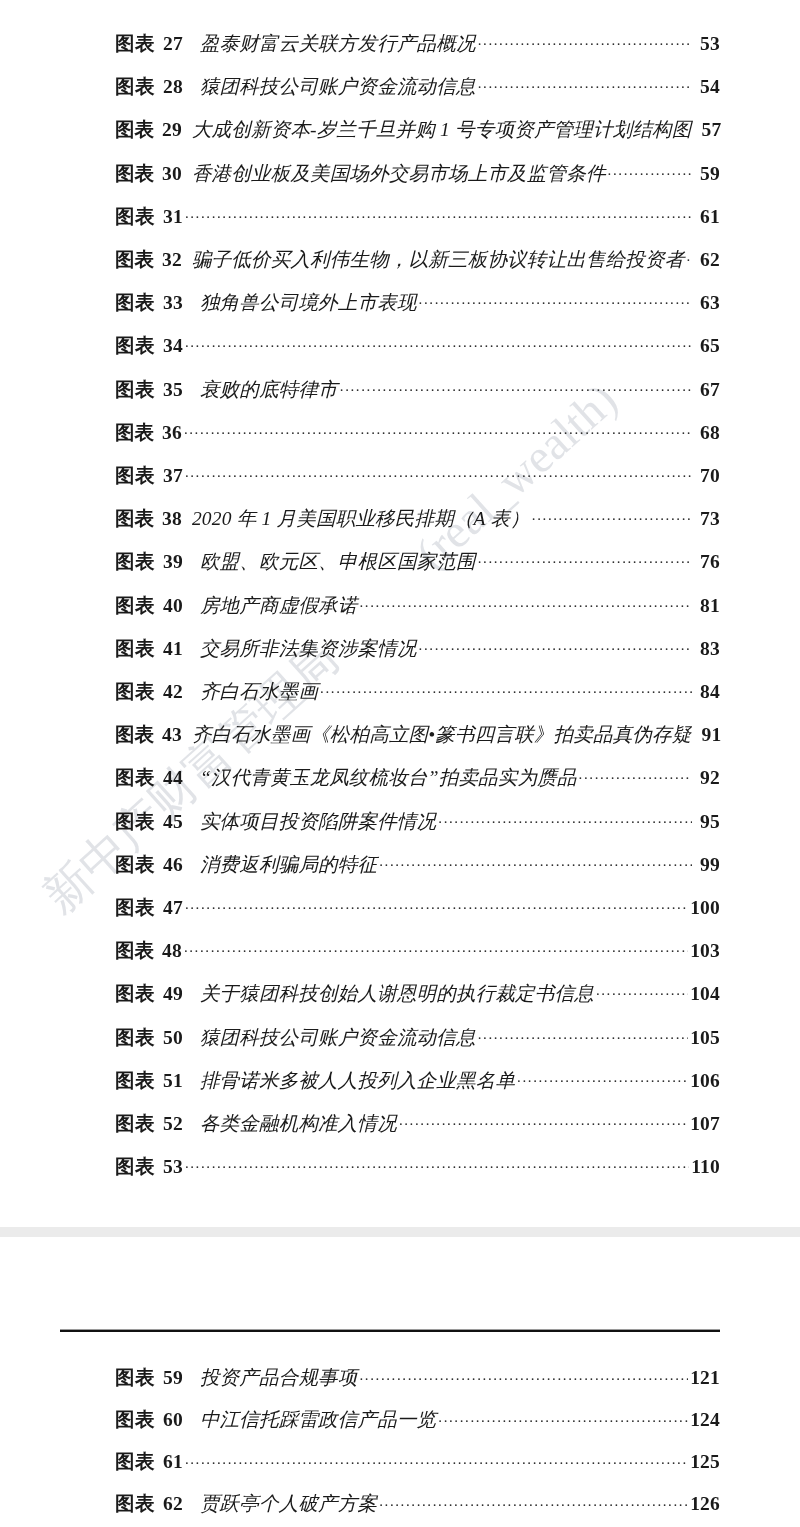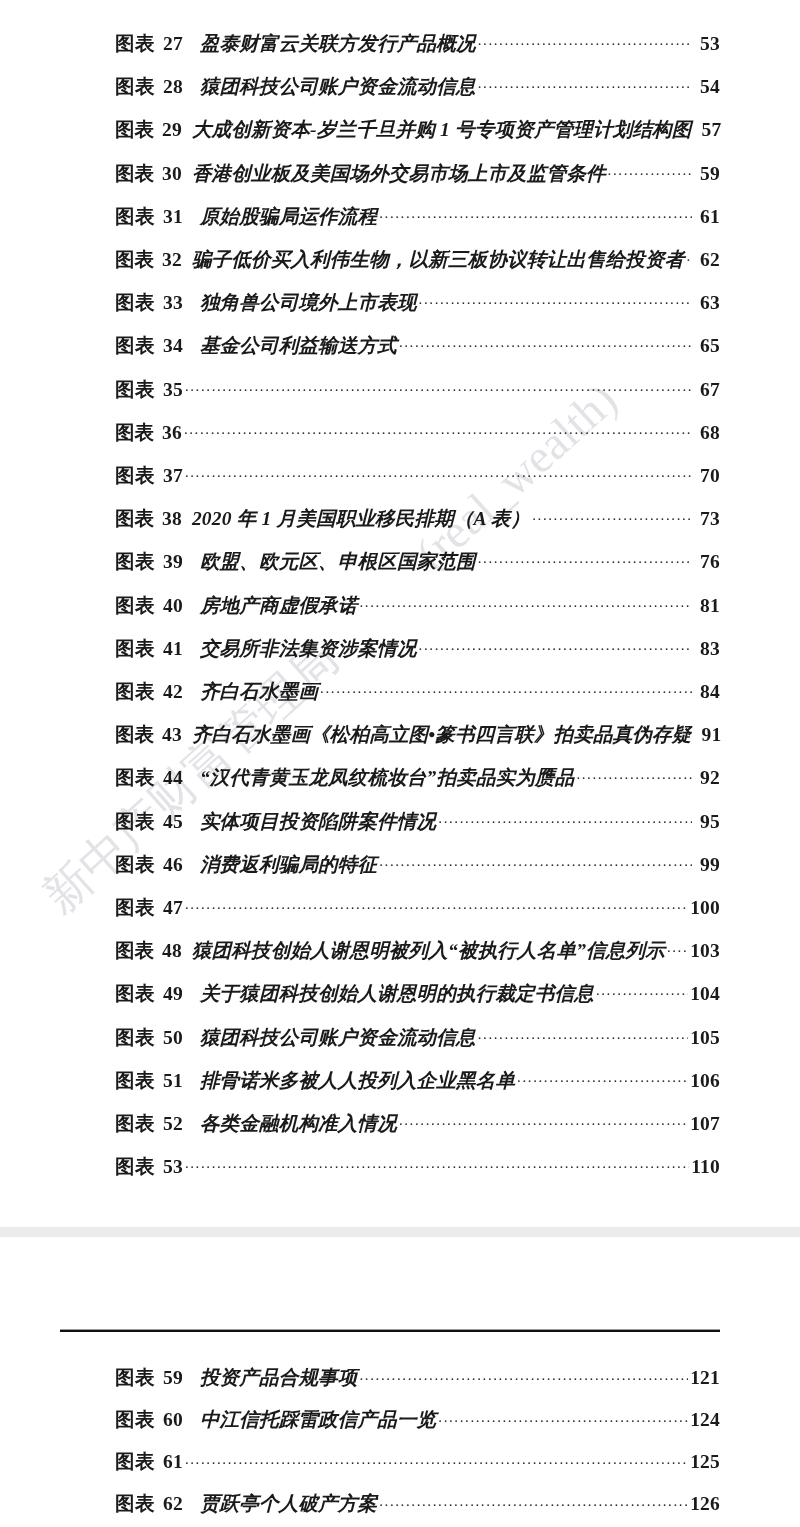--- a/index.html
+++ b/index.html
@@ -94,21 +94,21 @@
     flex: 0 0 auto;
     font-style: normal;
     font-weight: 600;
     padding-left: 8px;
     font-family: "Liberation Serif", "DejaVu Serif", serif;
   }
   .toc-title {
     flex: 0 0 auto;
     padding-left: 17px;
     font-style: italic;
-    font-weight: 700;
+    font-weight: 400;
   }
   .toc-dots {
     flex: 1 1 auto;
     overflow: hidden;
     white-space: nowrap;
     margin: 0 2px 0 2px;
     position: relative;
     top: -3px;
     font-style: normal;
     font-weight: 400;
@@ -201,48 +201,47 @@
           <li class="toc-row tight">
             <span class="toc-label">图表</span>
             <span class="toc-num">30</span>
             <span class="toc-title">香港创业板及美国场外交易市场上市及监管条件</span>
             <span class="toc-dots">........................................................................................................................................................................................................</span>
             <span class="toc-pageno">59</span>
           </li>
           <li class="toc-row">
             <span class="toc-label">图表</span>
             <span class="toc-num">31</span>
-            <span class="toc-title">原始股骗局运作流程</span>
             <span class="toc-dots">........................................................................................................................................................................................................</span>
             <span class="toc-pageno">61</span>
           </li>
           <li class="toc-row tight">
             <span class="toc-label">图表</span>
             <span class="toc-num">32</span>
             <span class="toc-title">骗子低价买入利伟生物，以新三板协议转让出售给投资者</span>
             <span class="toc-dots">........................................................................................................................................................................................................</span>
             <span class="toc-pageno">62</span>
           </li>
           <li class="toc-row">
             <span class="toc-label">图表</span>
             <span class="toc-num">33</span>
             <span class="toc-title">独角兽公司境外上市表现</span>
             <span class="toc-dots">........................................................................................................................................................................................................</span>
             <span class="toc-pageno">63</span>
           </li>
           <li class="toc-row">
             <span class="toc-label">图表</span>
             <span class="toc-num">34</span>
-            <span class="toc-title">基金公司利益输送方式</span>
             <span class="toc-dots">........................................................................................................................................................................................................</span>
             <span class="toc-pageno">65</span>
           </li>
           <li class="toc-row">
             <span class="toc-label">图表</span>
             <span class="toc-num">35</span>
+            <span class="toc-title">衰败的底特律市</span>
             <span class="toc-dots">........................................................................................................................................................................................................</span>
             <span class="toc-pageno">67</span>
           </li>
           <li class="toc-row tight">
             <span class="toc-label">图表</span>
             <span class="toc-num">36</span>
             <span class="toc-dots">........................................................................................................................................................................................................</span>
             <span class="toc-pageno">68</span>
           </li>
           <li class="toc-row">
@@ -316,21 +315,20 @@
           </li>
           <li class="toc-row">
             <span class="toc-label">图表</span>
             <span class="toc-num">47</span>
             <span class="toc-dots">........................................................................................................................................................................................................</span>
             <span class="toc-pageno">100</span>
           </li>
           <li class="toc-row tight">
             <span class="toc-label">图表</span>
             <span class="toc-num">48</span>
-            <span class="toc-title">猿团科技创始人谢恩明被列入“被执行人名单”信息列示</span>
             <span class="toc-dots">........................................................................................................................................................................................................</span>
             <span class="toc-pageno">103</span>
           </li>
           <li class="toc-row">
             <span class="toc-label">图表</span>
             <span class="toc-num">49</span>
             <span class="toc-title">关于猿团科技创始人谢恩明的执行裁定书信息</span>
             <span class="toc-dots">........................................................................................................................................................................................................</span>
             <span class="toc-pageno">104</span>
           </li>

